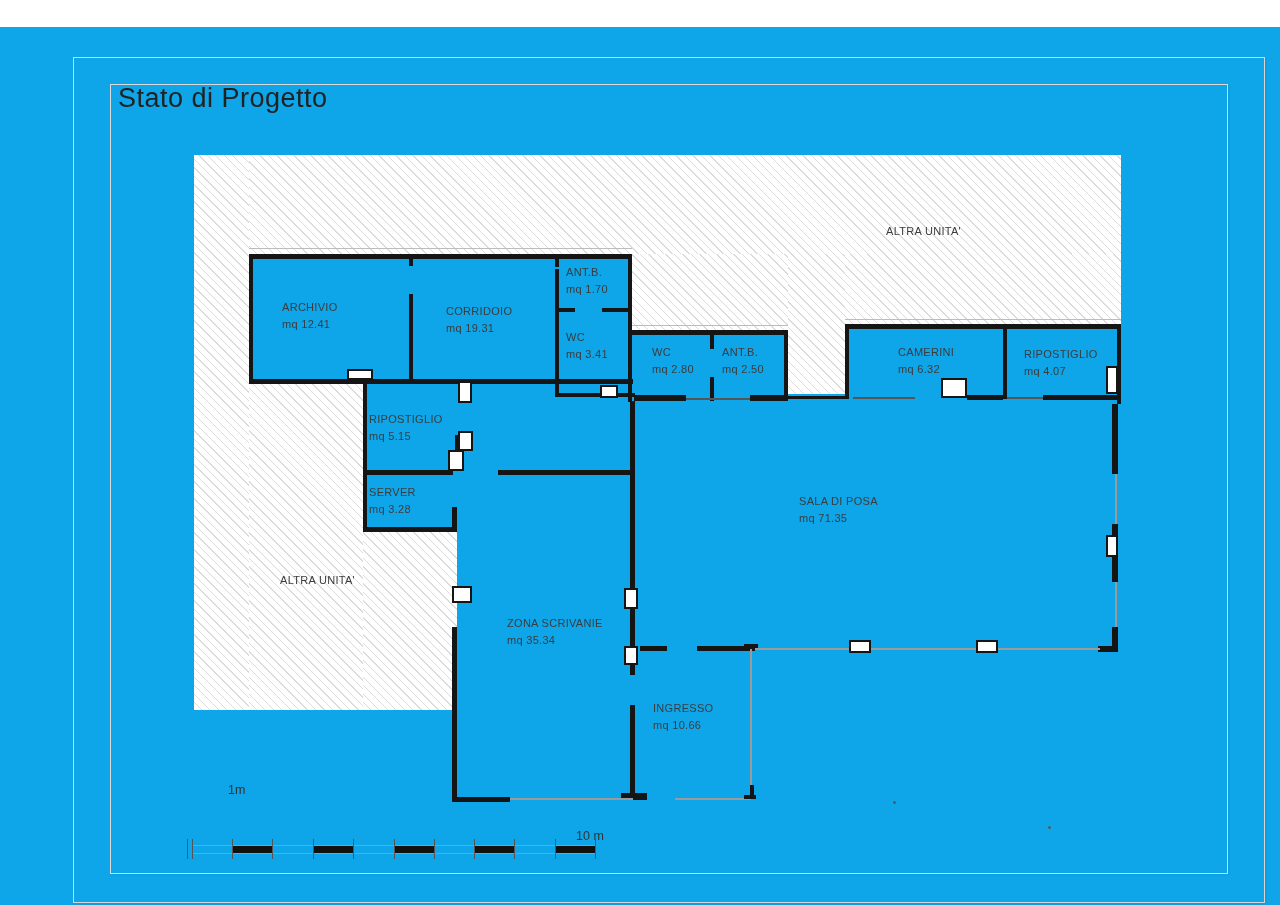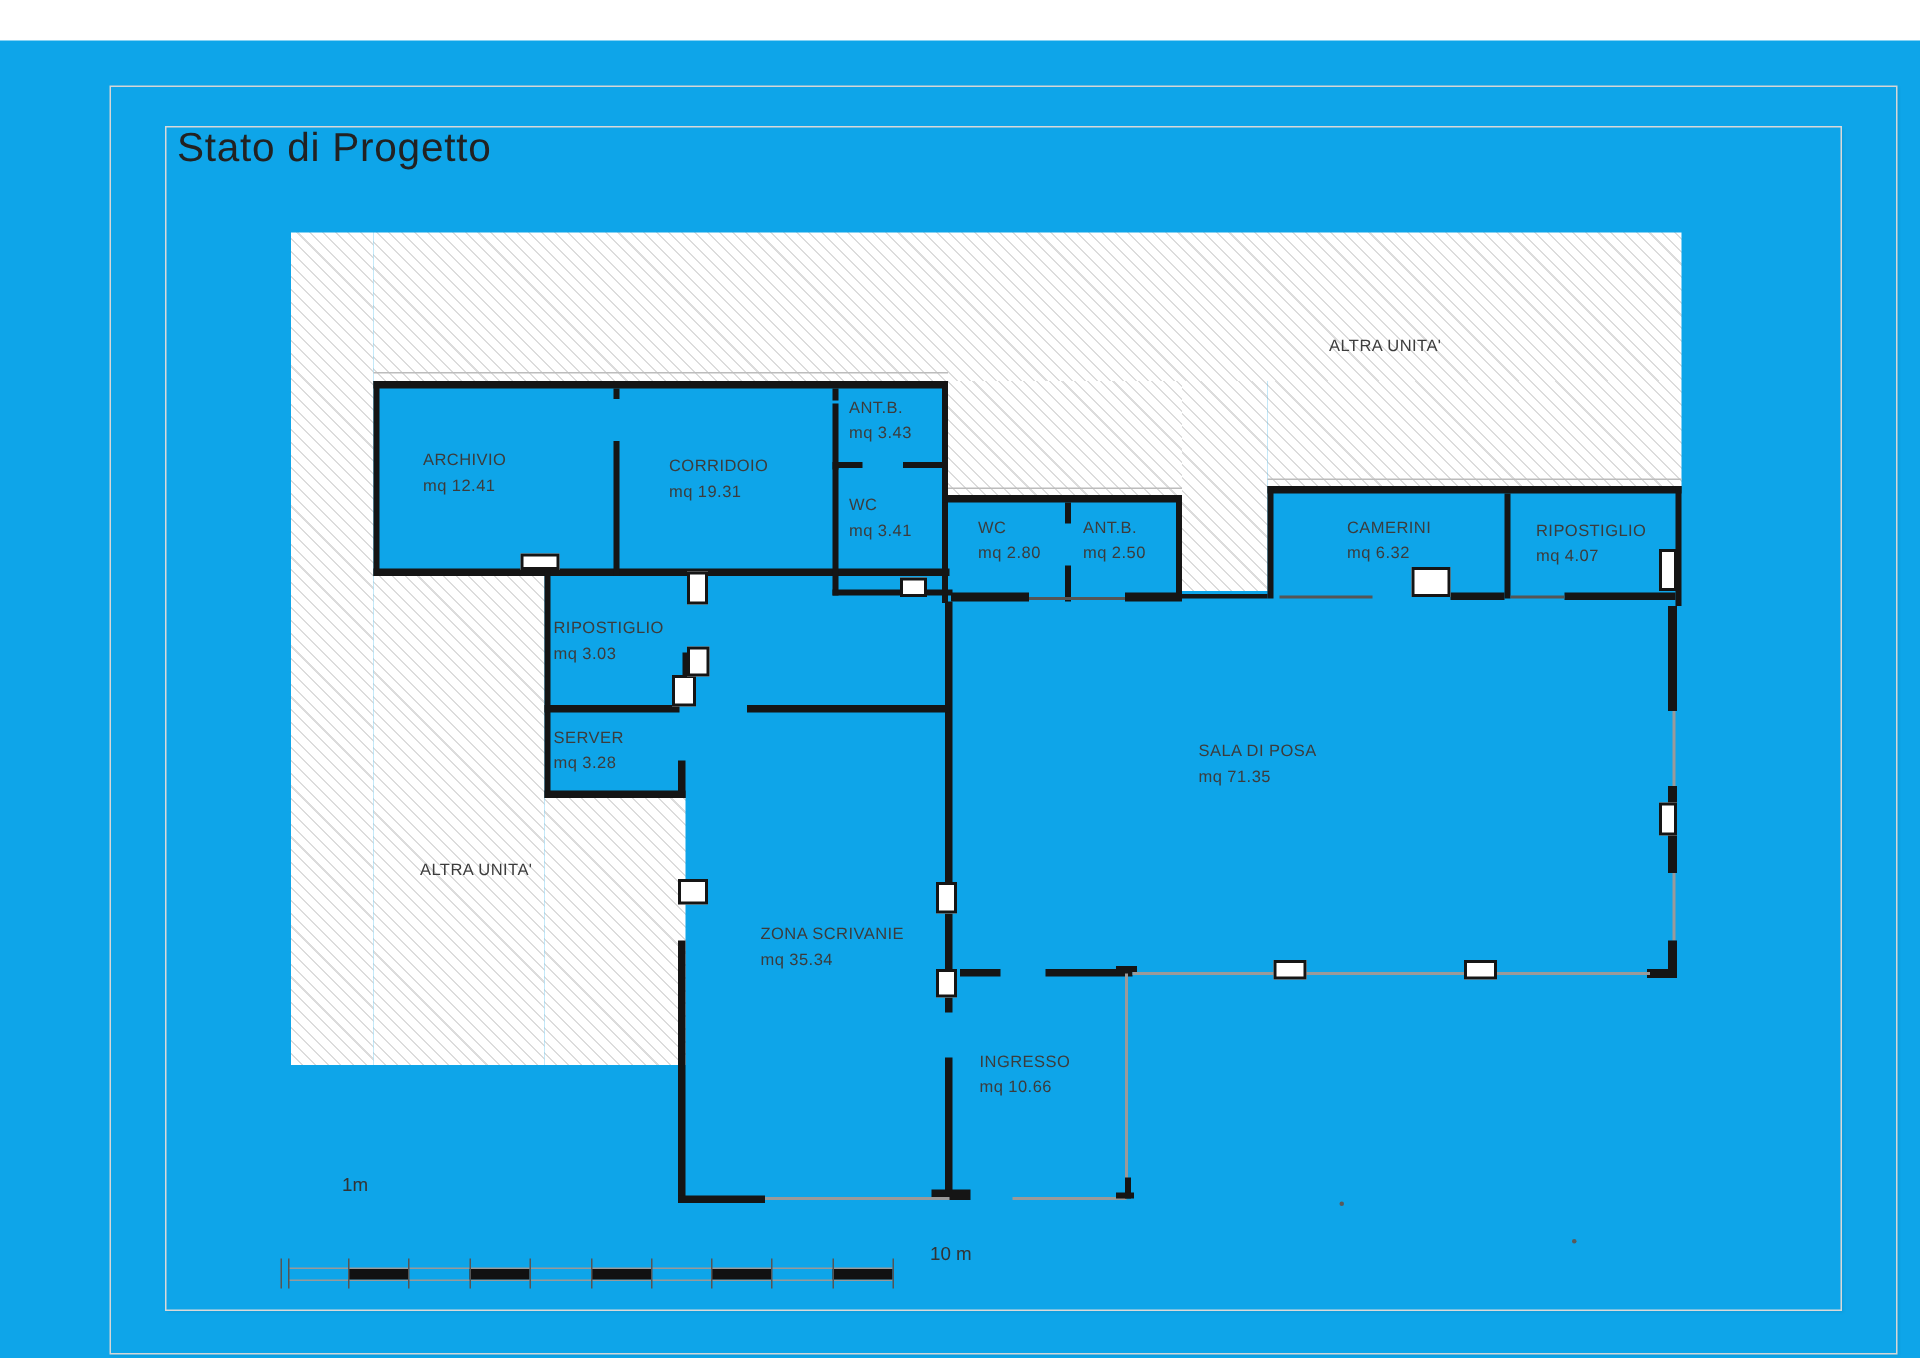--- a/index.html
+++ b/index.html
@@ -128,21 +128,21 @@
   <div class="rlabel" style="left:282px;top:272px">
     <span>ARCHIVIO</span>
     <span>mq 12.41</span>
   </div>
   <div class="rlabel" style="left:446px;top:276px">
     <span>CORRIDOIO</span>
     <span>mq 19.31</span>
   </div>
   <div class="rlabel" style="left:566px;top:237px">
     <span>ANT.B.</span>
-    <span>mq 3.43</span>
+    <span>mq 1.70</span>
   </div>
   <div class="rlabel" style="left:566px;top:302px">
     <span>WC</span>
     <span>mq 3.41</span>
   </div>
   <div class="rlabel" style="left:652px;top:317px">
     <span>WC</span>
     <span>mq 2.80</span>
   </div>
   <div class="rlabel" style="left:722px;top:317px">
@@ -152,21 +152,21 @@
   <div class="rlabel" style="left:898px;top:317px">
     <span>CAMERINI</span>
     <span>mq 6.32</span>
   </div>
   <div class="rlabel" style="left:1024px;top:319px">
     <span>RIPOSTIGLIO</span>
     <span>mq 4.07</span>
   </div>
   <div class="rlabel" style="left:369px;top:384px">
     <span>RIPOSTIGLIO</span>
-    <span>mq 3.03</span>
+    <span>mq 5.15</span>
   </div>
   <div class="rlabel" style="left:369px;top:457px">
     <span>SERVER</span>
     <span>mq 3.28</span>
   </div>
   <div class="rlabel" style="left:799px;top:466px">
     <span>SALA DI POSA</span>
     <span>mq 71.35</span>
   </div>
   <div class="rlabel" style="left:507px;top:588px">
@@ -179,21 +179,21 @@
   </div>
 
   <div class="rlabel" style="left:886px;top:196px">ALTRA UNITA'</div>
   <div class="rlabel" style="left:280px;top:545px">ALTRA UNITA'</div>
 
   <div class="speck" style="left:893px;top:774px"></div>
   <div class="speck" style="left:1048px;top:799px"></div>
 
   <div id="scale-bar">
     <div class="sb-label" style="left:228px;top:756px">1m</div>
-    <div class="sb-label" style="left:620px;top:802px">10 m</div>
+    <div class="sb-label" style="left:576px;top:802px">10 m</div>
     <div class="sb-line"></div>
     <div class="sb-seg" style="left:232px;width:40px"></div>
     <div class="sb-seg" style="left:313px;width:40px"></div>
     <div class="sb-seg" style="left:394px;width:40px"></div>
     <div class="sb-seg" style="left:474px;width:40px"></div>
     <div class="sb-seg" style="left:555px;width:40px"></div>
     <div class="sb-tick" style="left:192px"></div>
     <div class="sb-tick" style="left:232px"></div>
     <div class="sb-tick" style="left:272px"></div>
     <div class="sb-tick" style="left:313px"></div>

